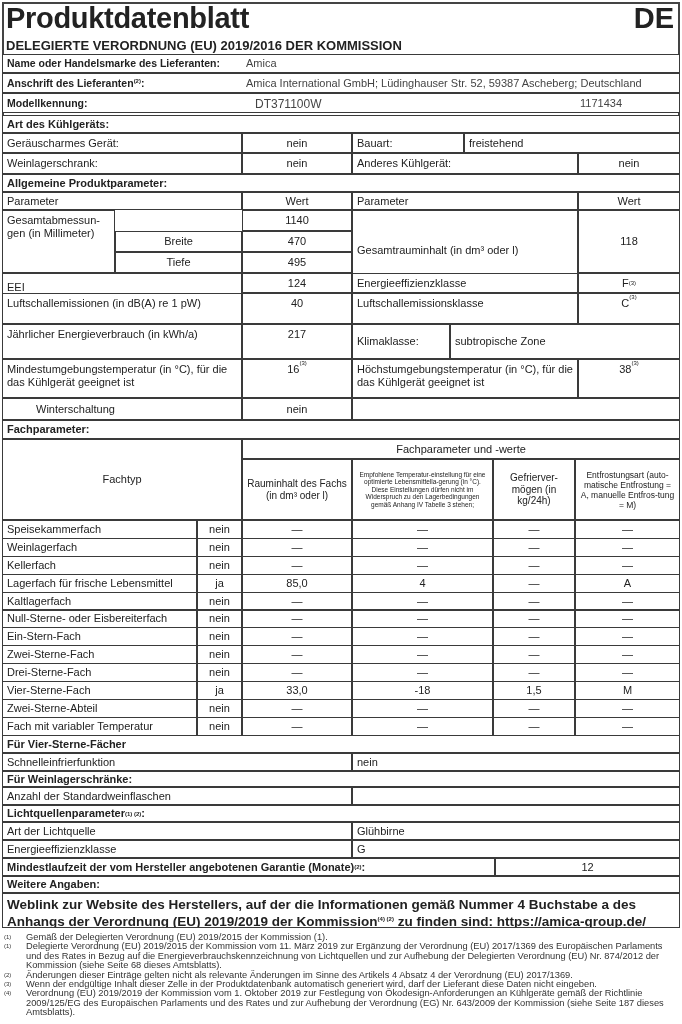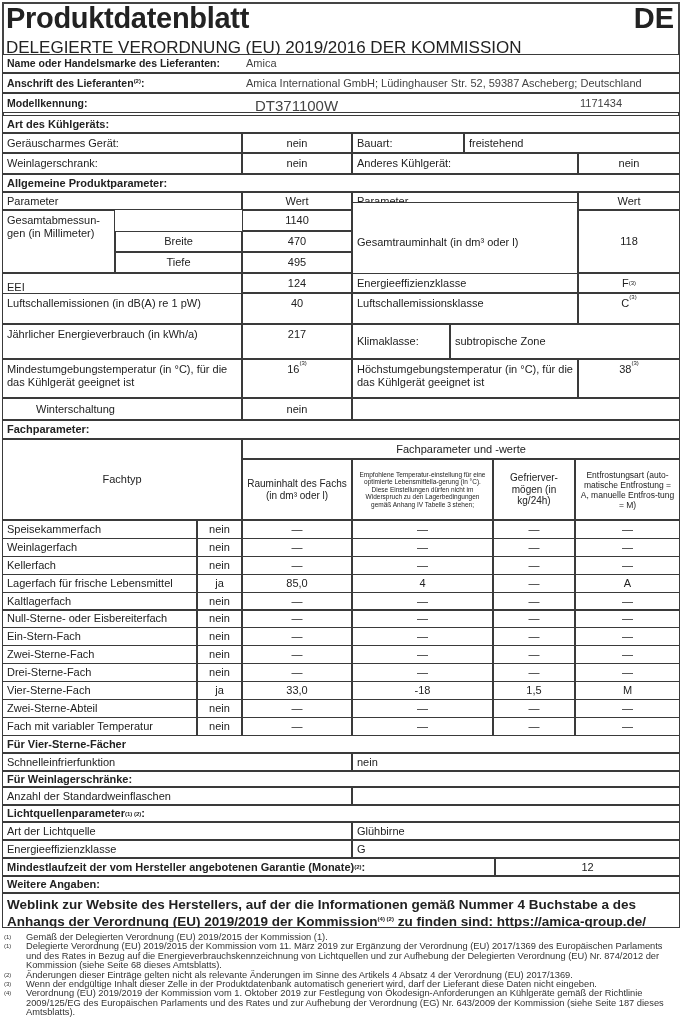--- a/index.html
+++ b/index.html
@@ -5,21 +5,21 @@
   * { box-sizing: border-box; margin: 0; padding: 0; }
   html, body { width: 682px; height: 1024px; background: #fff; overflow: hidden; }
   body { font-family: "Liberation Sans", sans-serif; color: #222; position: relative; }
   .sheet { position: absolute; left: 2px; top: 2px; width: 678px; height: 925px; border: 2px solid #444; }
   .abs { position: absolute; }
   .cell { position: absolute; border: 1px solid #3a3a3a; font-size: 11px; line-height: 13px; padding: 0 4px; display: flex; align-items: center; overflow: hidden; background: #fff; }
   .c { justify-content: center; text-align: center; }
   .b { font-weight: bold; }
   .title { left: 6px; top: 2px; font-size: 29px; font-weight: bold; letter-spacing: -0.3px; color: #222; }
   .lang { right: 8px; top: 2px; font-size: 29px; font-weight: bold; color: #222; }
-  .subtitle { left: 6px; top: 38px; font-size: 17px; font-weight: normal; color: #222; }
+  .subtitle { left: 6px; top: 38px; font-size: 13px; font-weight: bold; color: #222; }
   sup { font-size: 6px; vertical-align: super; line-height: 0; }
   .tiny { font-size: 6.5px; line-height: 7.6px; }
   .hdr { font-size: 10px; line-height: 11.5px; }
   .weblink { font-size: 13.5px; line-height: 17px; font-weight: bold; align-items: flex-start; padding-top: 2px; }
   .fn { position: absolute; left: 4px; font-size: 9.3px; line-height: 9.6px; color: #333; width: 676px; }
   .fn .mk { position: absolute; left: 0; top: 0; font-size: 6px; }
   .fn .tx { margin-left: 22px; display: block; }
   .top { align-items: flex-start; padding-top: 3px; }
 </style>
 </head>
@@ -37,21 +37,21 @@
 <div class="abs" style="left:246px;top:57px;font-size:11px;color:#444;">Amica</div>
 
 <div class="cell b" style="left:2px;top:73px;width:678px;height:20px;">
   <span style="font-size:10.5px;"><span>Anschrift des Lieferanten</span><sup>(2)</sup><span>:</span></span>
 </div>
 <div class="abs" style="left:246px;top:77px;font-size:11px;color:#444;">Amica International GmbH; Lüdinghauser Str. 52, 59387 Ascheberg; Deutschland</div>
 
 <div class="cell b" style="left:2px;top:93px;width:678px;height:20px;">
   <span style="font-size:10.5px;">Modellkennung:</span>
 </div>
-<div class="abs" style="left:246px;top:97px;font-size:15px;color:#444;padding-left:9px;">DT371100W</div>
+<div class="abs" style="left:246px;top:97px;font-size:12px;color:#444;padding-left:9px;">DT371100W</div>
 <div class="abs" style="left:580px;top:97px;font-size:11px;color:#444;text-align:center;">1171434</div>
 
 <div class="cell b" style="left:2px;top:115px;width:678px;height:18px;">Art des Kühlgeräts:</div>
 <div class="cell" style="left:2px;top:133px;width:240px;height:20px;">Geräuscharmes Gerät:</div>
 <div class="cell c" style="left:242px;top:133px;width:110px;height:20px;">nein</div>
 <div class="cell" style="left:352px;top:133px;width:112px;height:20px;">Bauart:</div>
 <div class="cell" style="left:464px;top:133px;width:216px;height:20px;">freistehend</div>
 <div class="cell" style="left:2px;top:153px;width:240px;height:21px;">Weinlagerschrank:</div>
 <div class="cell c" style="left:242px;top:153px;width:110px;height:21px;">nein</div>
 <div class="cell" style="left:352px;top:153px;width:226px;height:21px;">Anderes Kühlgerät:</div>
@@ -63,21 +63,21 @@
 <div class="cell" style="left:352px;top:192px;width:226px;height:18px;">Parameter</div>
 <div class="cell c" style="left:578px;top:192px;width:102px;height:18px;">Wert</div>
 
 <div class="cell top" style="left:2px;top:210px;width:113px;height:63px;">Gesamtabmessun-gen (in Millimeter)</div>
 <div class="cell c" style="left:115px;top:210px;width:127px;height:21px;margin-top:24px;">Höhe</div>
 <div class="cell c" style="left:242px;top:210px;width:110px;height:21px;">1140</div>
 <div class="cell c" style="left:115px;top:231px;width:127px;height:21px;">Breite</div>
 <div class="cell c" style="left:242px;top:231px;width:110px;height:21px;">470</div>
 <div class="cell c" style="left:115px;top:252px;width:127px;height:21px;">Tiefe</div>
 <div class="cell c" style="left:242px;top:252px;width:110px;height:21px;">495</div>
-<div class="cell" style="left:352px;top:202px;width:226px;height:80px;">Gesamtrauminhalt (in dm³ oder l)</div>
+<div class="cell" style="left:352px;top:210px;width:226px;height:80px;">Gesamtrauminhalt (in dm³ oder l)</div>
 <div class="cell c" style="left:578px;top:210px;width:102px;height:63px;">118</div>
 
 <div class="cell" style="left:2px;top:273px;width:240px;height:29px;">EEI</div>
 <div class="cell c" style="left:242px;top:273px;width:110px;height:20px;">124</div>
 <div class="cell" style="left:352px;top:273px;width:226px;height:20px;">Energieeffizienzklasse</div>
 <div class="cell c" style="left:578px;top:273px;width:102px;height:20px;">
     <span>F</span>
     <sup>(3)</sup>
   </div>
 

